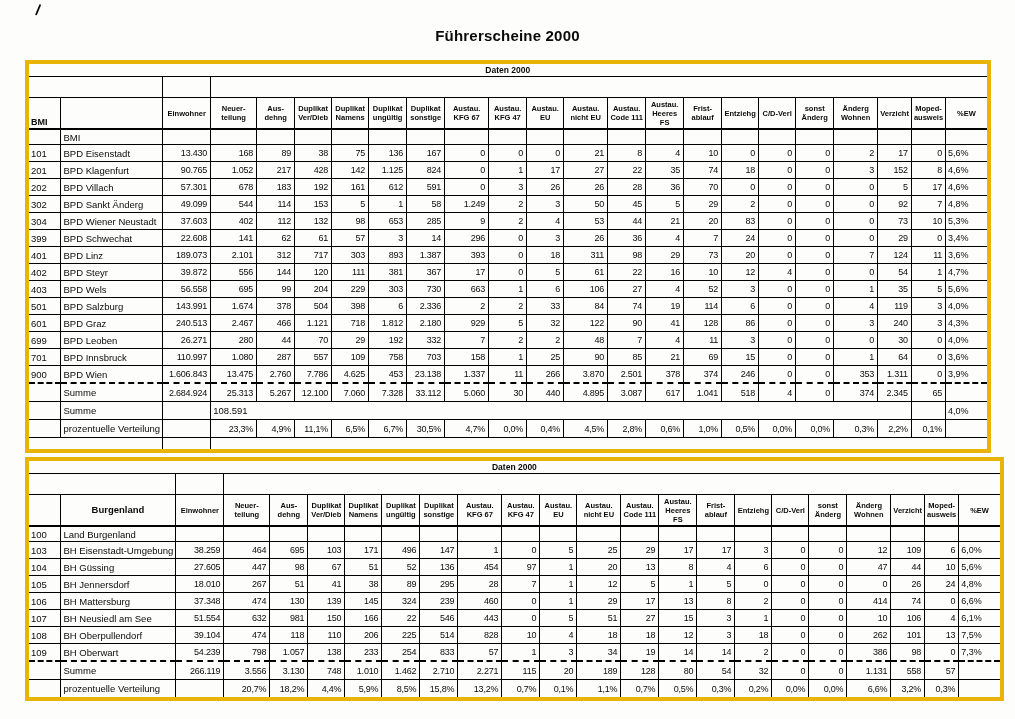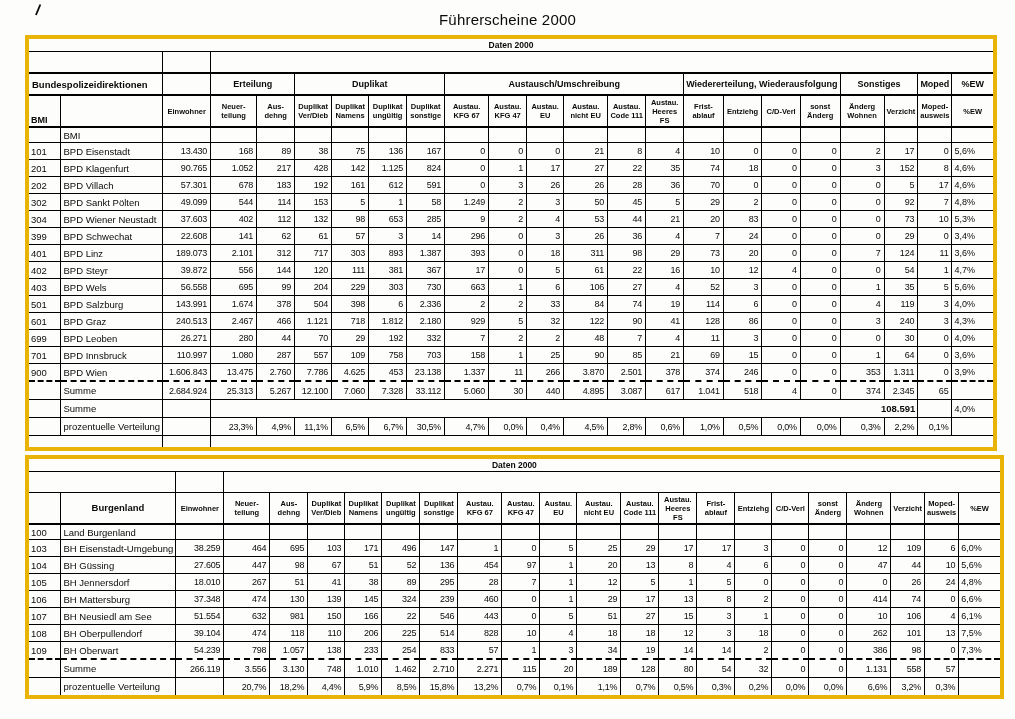--- a/index.html
+++ b/index.html
@@ -1,36 +1,36 @@
 <!DOCTYPE html>
 <html><head>
 <meta charset="utf-8">
 <style>
   html,body{margin:0;padding:0;background:#e8e8e8;}
   .page{position:relative;width:1015px;height:719px;background:#fdfdfc;font-family:"Liberation Sans",sans-serif;color:#0a0a0a;overflow:hidden;}
   .corner-mark{position:absolute;left:36px;top:1px;font-size:15px;font-weight:bold;transform:rotate(12deg);}
-  .title{text-align:center;font-size:15px;font-weight:normal;margin:0;padding-top:11px;letter-spacing:.2px;}
+  .title{text-align:center;font-size:15px;font-weight:bold;margin:16px;padding-top:11px;letter-spacing:.2px;}
   table.ft{border-collapse:collapse;table-layout:fixed;margin-left:25px;border:4px solid #eab308;}
   table.ft.first{margin-top:7px;}
   table.ft.second{margin-top:4px;}
   .ft td{border:1px solid #000;font-size:9.5px;padding:0 2px;height:16px;overflow:hidden;white-space:nowrap;vertical-align:middle;}
   .ft .num{text-align:right;padding-right:3px;font-size:9px;letter-spacing:-.2px;}
   .ft .name{text-align:left;padding-left:3px;}
   .ft .pct{text-align:left;padding-left:2px;font-size:9px;}
   .band td{text-align:center;font-size:8.5px;height:12px;font-weight:bold;}
   .spacer td{height:20px;}
   .group td{font-weight:bold;font-size:9px;text-align:center;height:20px;border-top:2px solid #000;border-bottom:2px solid #000;}
   .group .glabel{text-align:left;padding-left:3px;font-size:9.5px;}
   .sub td{font-size:7.5px;font-weight:bold;text-align:center;white-space:pre-line;height:30px;line-height:1.2;border-bottom:2px solid #000;vertical-align:middle;}
   .sub .subid{text-align:left;vertical-align:bottom;font-size:9px;}
   .sub .subname{font-size:9.5px;}
   .section td{height:14px;}
   .dashed td{border-bottom:2px dashed #000;}
   .sumrow td{height:17px;}
-  .center-total{text-align:right;font-weight:bold;font-size:9.5px;}
+  .center-total{text-align:left;font-weight:normal;font-size:9.5px;}
   .empty-row td{height:11px;}
 </style>
 </head>
 <body>
 
 <div class="page">
   <div class="corner-mark">/</div>
   <h1 class="title">Führerscheine 2000</h1>
 
   <table class="ft first">
@@ -60,31 +60,20 @@
         <col style="width:43px">
     </colgroup>
     <tbody id="t0">
         <tr class="band">
           <td colspan="23">Daten 2000</td>
         </tr>
         <tr class="spacer">
           <td colspan="2"></td>
           <td></td>
           <td colspan="20"></td>
-        </tr>
-        <tr class="group">
-          <td colspan="2" class="glabel">Bundespolizeidirektionen</td>
-          <td></td>
-          <td colspan="2">Erteilung</td>
-          <td colspan="4">Duplikat</td>
-          <td colspan="6">Austausch/Umschreibung</td>
-          <td colspan="4">Wiedererteilung, Wiederausfolgung</td>
-          <td colspan="2">Sonstiges</td>
-          <td>Moped</td>
-          <td>%EW</td>
         </tr>
         <tr class="sub">
           <td class="subid">BMI</td>
           <td class="subname"></td>
           <td>Einwohner</td>
           <td>Neuer-
 teilung</td>
           <td>Aus-
 dehng</td>
           <td>Duplikat
@@ -215,21 +204,21 @@
           <td class="num">0</td>
           <td class="num">0</td>
           <td class="num">0</td>
           <td class="num">0</td>
           <td class="num">5</td>
           <td class="num">17</td>
           <td class="pct">4,6%</td>
         </tr>
         <tr>
           <td>302</td>
-          <td class="name">BPD Sankt Pölten</td>
+          <td class="name">BPD Sankt Änderg</td>
           <td class="num">49.099</td>
           <td class="num">544</td>
           <td class="num">114</td>
           <td class="num">153</td>
           <td class="num">5</td>
           <td class="num">1</td>
           <td class="num">58</td>
           <td class="num">1.249</td>
           <td class="num">2</td>
           <td class="num">3</td>

